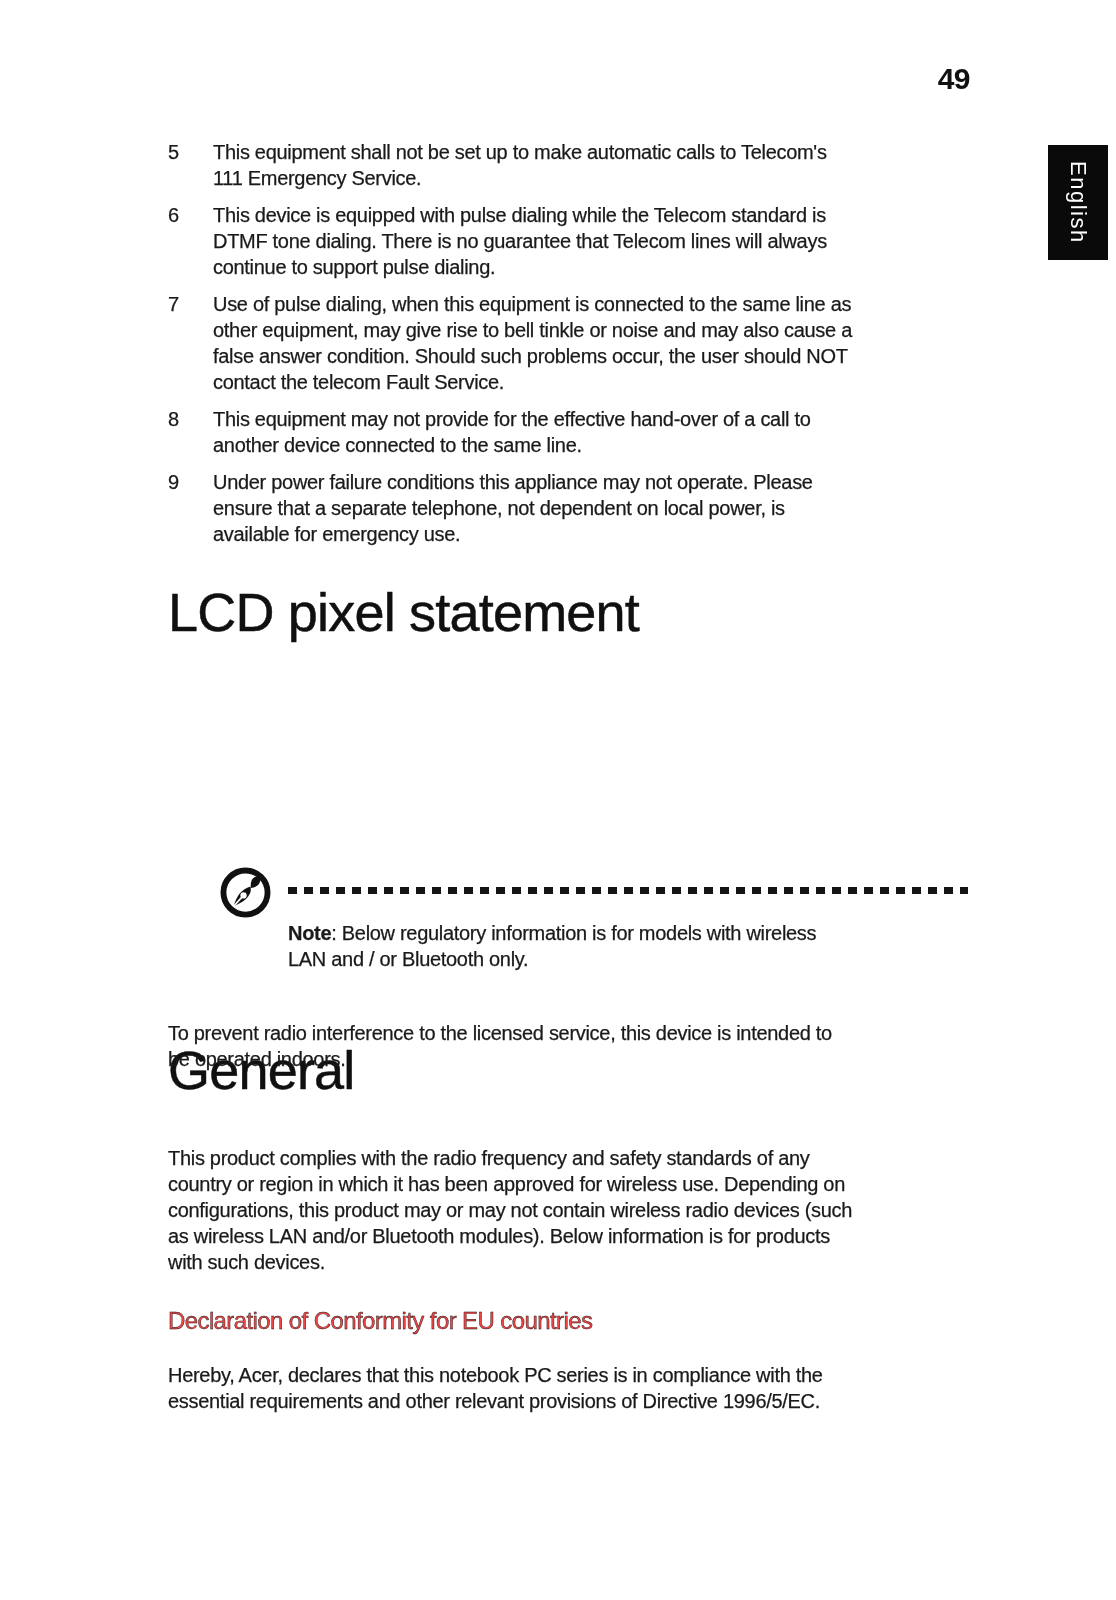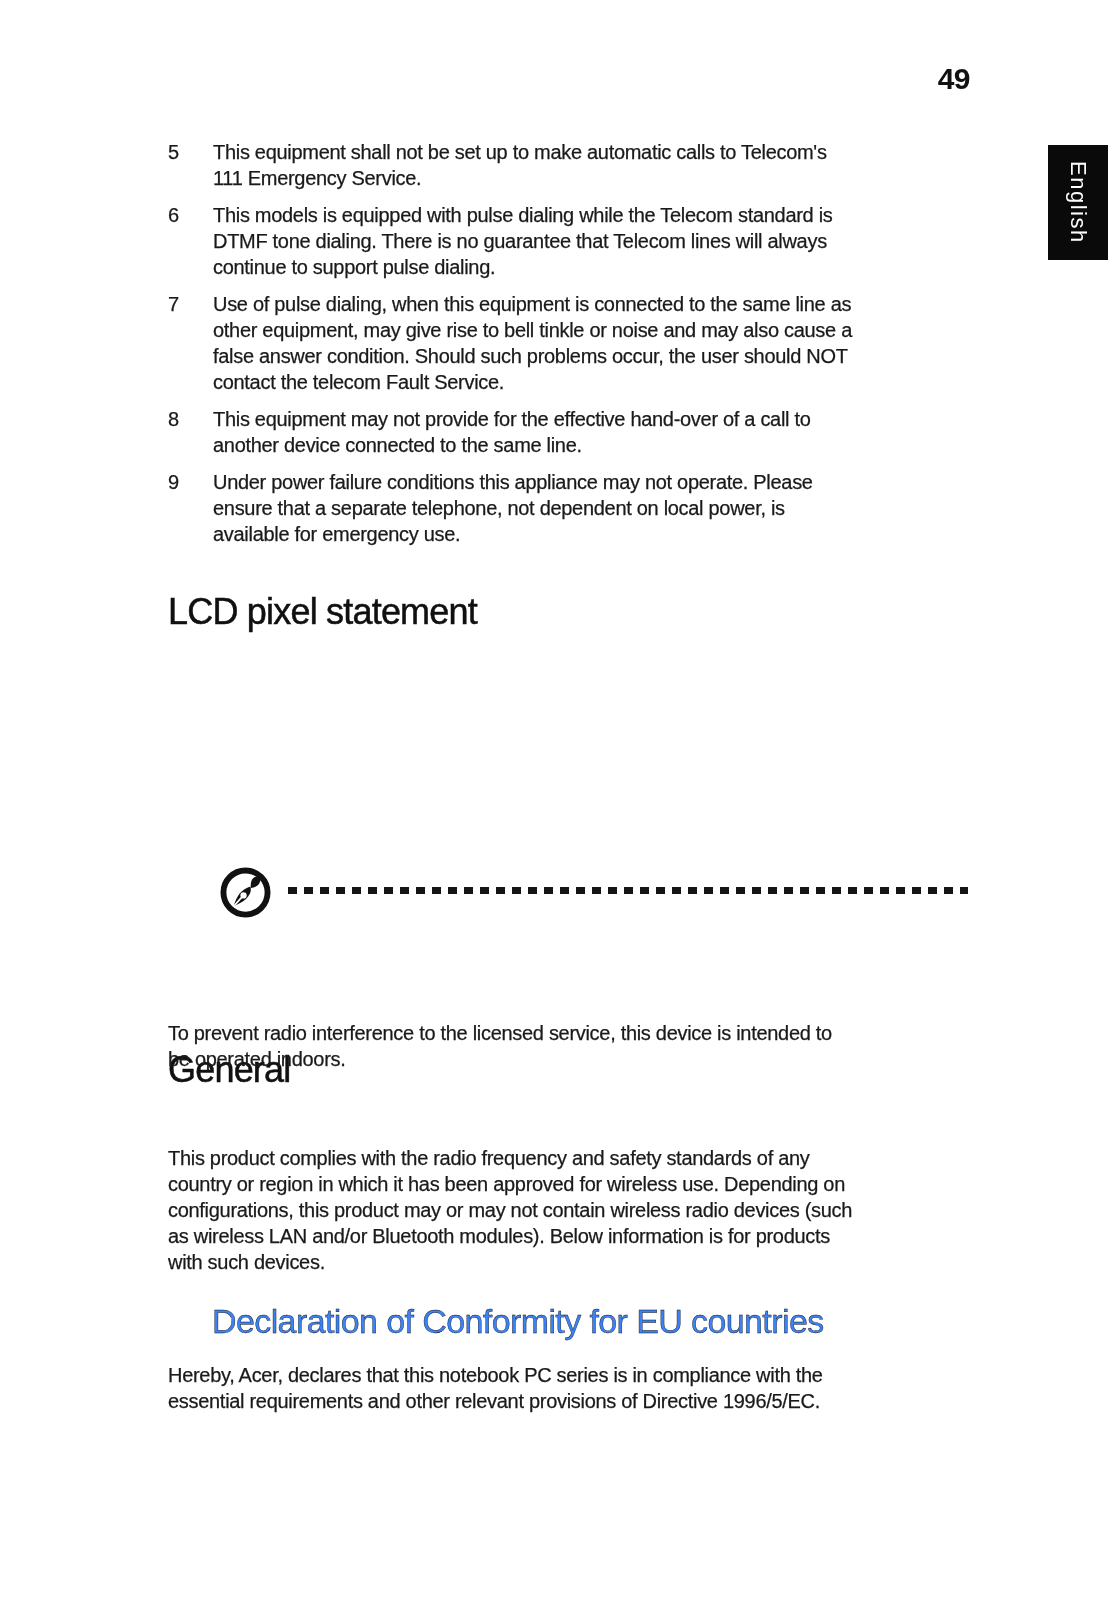--- a/index.html
+++ b/index.html
@@ -34,28 +34,28 @@
   }
   
   .notes-list{position:absolute;top:139px;left:168px;width:782px;}
   .list-item{display:flex;}
   .list-item + .list-item{margin-top:11px;}
   .list-item .num{width:45px;flex:0 0 45px;}
   .list-item .txt{flex:1;}
   
   .h1{
     position:absolute;left:168px;
-    font-size:36px;line-height:48px;font-weight:normal;
+    font-size:54px;line-height:48px;font-weight:normal;
     color:#101010;letter-spacing:-0.8px;
     -webkit-text-stroke:0.5px #101010;
   }
   .h2{
     position:absolute;left:168px;
-    font-size:34px;line-height:42px;font-weight:normal;
-    color:#3b82f6;letter-spacing:-0.6px;margin-left:44px;
+    font-size:24px;line-height:42px;font-weight:normal;
+    color:#ef4444;letter-spacing:-0.6px;
     -webkit-text-stroke:0.4px #101010;
   }
   .para{position:absolute;left:168px;width:812px;}
   
   .note-icon{position:absolute;left:220px;top:867px;width:51px;height:51px;}
   .dash-rule{
     position:absolute;left:288px;top:887px;width:680px;height:7px;
     background-image:repeating-linear-gradient(90deg,#141414 0 9px,transparent 9px 16px);
   }
   .note-text{position:absolute;left:288px;top:920px;width:680px;}
@@ -73,21 +73,21 @@
   </div>
 
   <div class="notes-list body-text">
     <div class="list-item">
       <span class="num">5</span>
       <span class="txt pre">This equipment shall not be set up to make automatic calls to Telecom's
 111 Emergency Service.</span>
     </div>
     <div class="list-item">
       <span class="num">6</span>
-      <span class="txt pre">This models is equipped with pulse dialing while the Telecom standard is
+      <span class="txt pre">This device is equipped with pulse dialing while the Telecom standard is
 DTMF tone dialing. There is no guarantee that Telecom lines will always
 continue to support pulse dialing.</span>
     </div>
     <div class="list-item">
       <span class="num">7</span>
       <span class="txt pre">Use of pulse dialing, when this equipment is connected to the same line as
 other equipment, may give rise to bell tinkle or noise and may also cause a
 false answer condition. Should such problems occur, the user should NOT
 contact the telecom Fault Service.</span>
     </div>
@@ -110,20 +110,22 @@
   <div class="note-icon">
     <svg viewBox="0 0 52 52" width="51" height="51" aria-hidden="true">
       <circle cx="26" cy="26" r="22.5" fill="none" stroke="#111" stroke-width="6"></circle>
       <path d="M14 40 C 17 29 22 23 31 20 C 33 26 29 34 14 40 Z" fill="#111"></path>
       <circle cx="24" cy="29" r="3.2" fill="#fff"></circle>
       <path d="M14 40 L 22.5 30.5" stroke="#fff" stroke-width="1.8"></path>
       <path d="M31.5 21.5 C 30.5 13.5 34 8.5 40.5 9.5 C 42.5 15.5 39 20.5 31.5 21.5 Z" fill="#111"></path>
     </svg>
   </div>
   <div class="dash-rule"></div>
+  <div class="note-text body-text pre"><span class="lbl">Note</span><span class="pre">: Below regulatory information is for models with wireless
+LAN and / or Bluetooth only.</span></div>
 
   <div class="h1" style="top:1011px;margin-top:35px;">General</div>
   <div class="para body-text pre" style="top:1020px;">To prevent radio interference to the licensed service, this device is intended to
 be operated indoors.</div>
   <div class="para body-text pre" style="top:1145px;">This product complies with the radio frequency and safety standards of any
 country or region in which it has been approved for wireless use. Depending on
 configurations, this product may or may not contain wireless radio devices (such
 as wireless LAN and/or Bluetooth modules). Below information is for products
 with such devices.</div>
 

